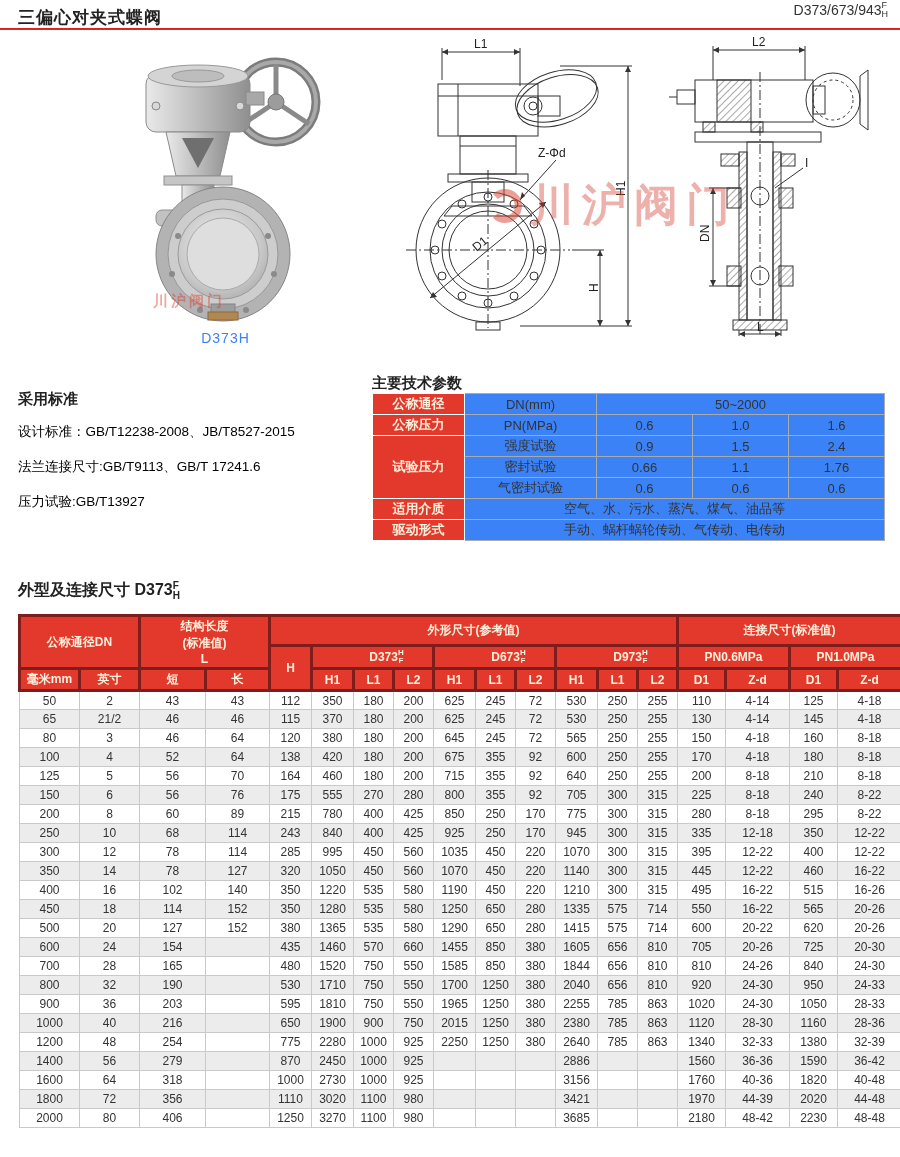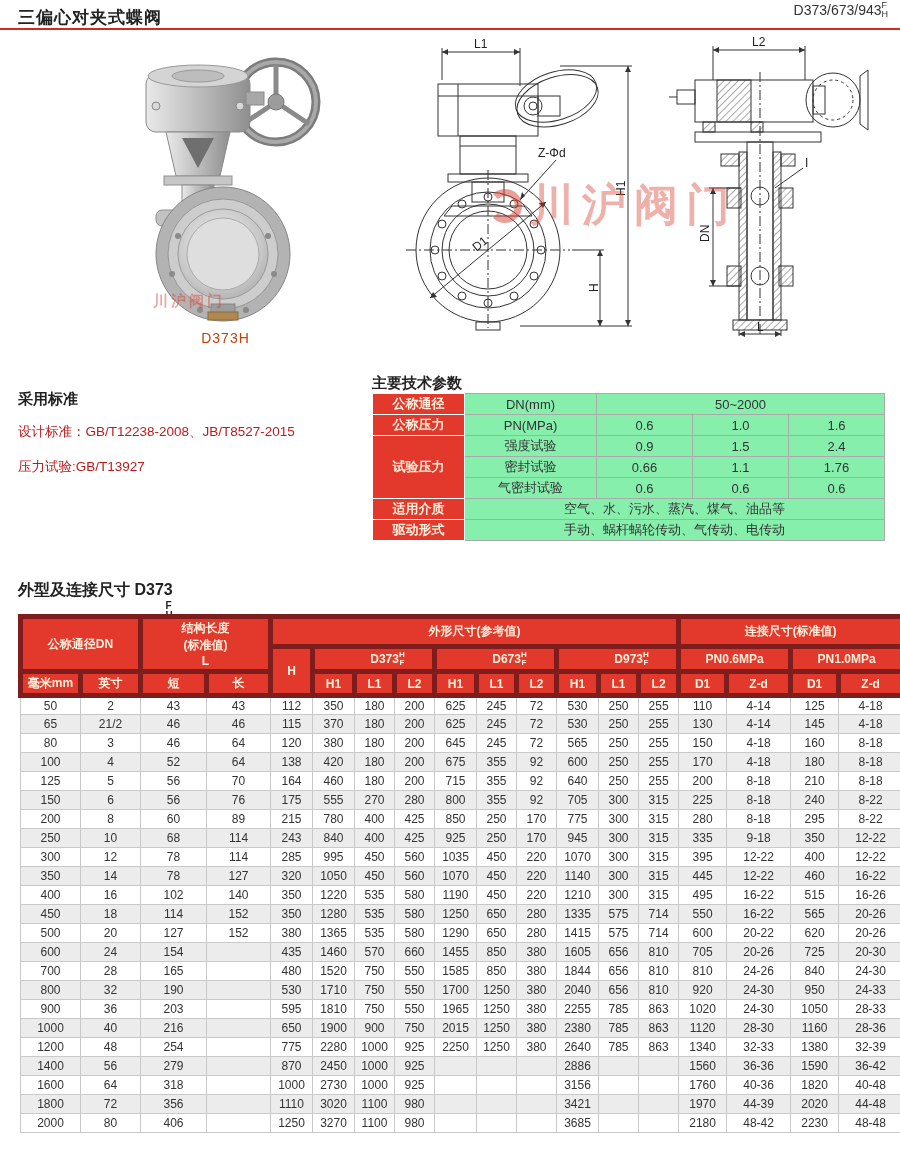--- a/index.html
+++ b/index.html
@@ -12,52 +12,52 @@
   
   .page-title { position:absolute; left:18px; top:6px; font-size:17px; font-weight:bold; letter-spacing:1px; }
   .model-code { position:absolute; right:12px; top:1px; font-size:14px; color:#333; display:flex; align-items:center; }
   .stack { display:inline-flex; flex-direction:column; justify-content:center; font-size:9px; line-height:9px; font-style:normal; }
   .stack i { font-style:normal; }
   .red-rule { position:absolute; left:0; top:28px; width:900px; height:2px; background:#d6291c; }
 
   
   .fig { position:absolute; }
   .fig-photo { left:128px; top:44px; }
-  .photo-caption { text-align:center; font-size:14px; color:#c2410c; margin-top:4px; letter-spacing:1px; }
+  .photo-caption { text-align:center; font-size:14px; color:#3b82f6; margin-top:4px; letter-spacing:1px; }
   .fig-front { left:360px; top:36px; }
   .fig-side  { left:655px; top:36px; }
   svg text { font-family:"Liberation Sans","DejaVu Sans",sans-serif; font-size:12px; fill:#222; }
 
   .watermark { position:absolute; left:488px; top:176px; width:300px; pointer-events:none; }
   .wm-row { display:flex; align-items:center; }
   .wm-logo { width:34px; height:34px; border:7px solid rgba(216,64,46,.5); border-left-color:transparent; border-radius:50%; margin-right:8px; }
   .wm-cn { font-size:44px; font-weight:bold; letter-spacing:8px; color:rgba(213,58,42,.4); white-space:nowrap; }
   .wm-en { font-size:15px; font-weight:bold; font-style:italic; letter-spacing:4px; color:rgba(233,122,102,.55); padding-left:62px; margin-top:-4px; white-space:nowrap; }
   .wm-photo { position:absolute; left:153px; top:292px; font-size:15px; font-weight:bold; letter-spacing:3px; color:rgba(216,60,42,.45); }
 
   
   .standards { position:absolute; left:18px; top:374px; width:350px;margin-top:16px; }
   .standards h3 { font-size:15px; font-weight:bold; margin-bottom:14px; }
-  .standards p { font-size:13.5px; color:#b91c1c; margin-bottom:17px; }
+  .standards p { font-size:13.5px; color:#000000; margin-bottom:17px; }
 
   
   .tech-wrap { position:absolute; left:372px; top:374px; width:512px; }
   .tech-wrap h3 { font-size:15px; font-weight:bold; }
   table.tech { border-collapse:collapse; width:512px; table-layout:fixed; }
-  table.tech td { border:1px solid #aaa; font-size:13px; text-align:center; height:21px; padding:0 2px; color:#333; background:#86efac; }
+  table.tech td { border:1px solid #aaa; font-size:13px; text-align:center; height:21px; padding:0 2px; color:#333; background:#3b82f6; }
   table.tech td.red { background:#e2392c; color:#fdf0dc; font-weight:bold; border:1px solid #fff; }
 
   
-  .dims-title { position:absolute; left:18px; top:580px; font-size:16px; font-weight:bold; display:flex; align-items:flex-end;flex-direction:column; }
+  .dims-title { position:absolute; left:18px; top:580px; font-size:16px; font-weight:bold; display:flex; align-items:center; }
   .dims-title .stack { font-size:10px; line-height:10px; font-weight:bold; }
 
   table.dims { position:absolute; left:18px; top:614px; width:866px; border-collapse:collapse; table-layout:fixed; }
   table.dims thead td {
     background:#e2392c; color:#fdf0dc; font-weight:bold; font-size:12px;
-    text-align:center; border:5px solid #7f1d1d; padding:1px 0; vertical-align:middle;
+    text-align:center; border:3px solid #7f1d1d; padding:1px 0; vertical-align:middle;
   }
   table.dims thead tr.hA td { height:30px; }
   table.dims thead tr.hB td { height:23px; }
   table.dims thead tr.hC td { height:21px; }
   table.dims thead .mstack { display:inline-flex; align-items:center; justify-content:flex-end;margin-left:28px; }
   table.dims thead .stack { font-size:8px; line-height:8px; }
   .prelines { white-space:pre-line; }
   table.dims tbody td { border:1px solid #c9c9c9; font-size:12px; text-align:center; height:19px; padding:0 1px; color:#333; background:#fff; }
   table.dims tbody tr:nth-child(even) td { background:#ececec; }
 </style>
@@ -271,20 +271,21 @@
   <div class="wm-row">
     <span class="wm-logo"></span>
     <span class="wm-cn">川沪阀门</span>
   </div>
 </div>
 <div class="wm-photo">川沪阀门</div>
 
 <div class="standards">
   <h3>采用标准</h3>
   <p>设计标准：GB/T12238-2008、JB/T8527-2015</p>
+  <p>法兰连接尺寸:GB/T9113、GB/T 17241.6</p>
   <p>压力试验:GB/T13927</p>
 </div>
 
 <div class="tech-wrap">
   <h3>主要技术参数</h3>
   <table class="tech">
     <colgroup>
         <col style="width:92px">
         <col style="width:132px">
         <col style="width:96px">
@@ -569,21 +570,21 @@
         <td>840</td>
         <td>400</td>
         <td>425</td>
         <td>925</td>
         <td>250</td>
         <td>170</td>
         <td>945</td>
         <td>300</td>
         <td>315</td>
         <td>335</td>
-        <td>9-18</td>
+        <td>12-18</td>
         <td>350</td>
         <td>12-22</td>
       </tr>
       <tr>
         <td>300</td>
         <td>12</td>
         <td>78</td>
         <td>114</td>
         <td>285</td>
         <td>995</td>

